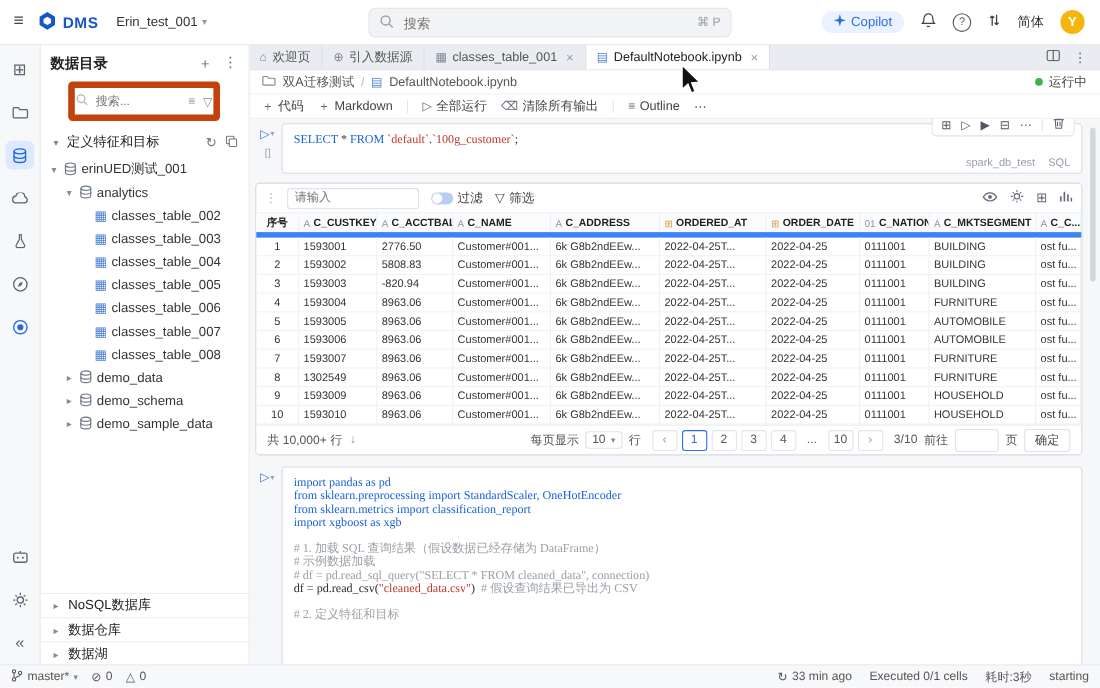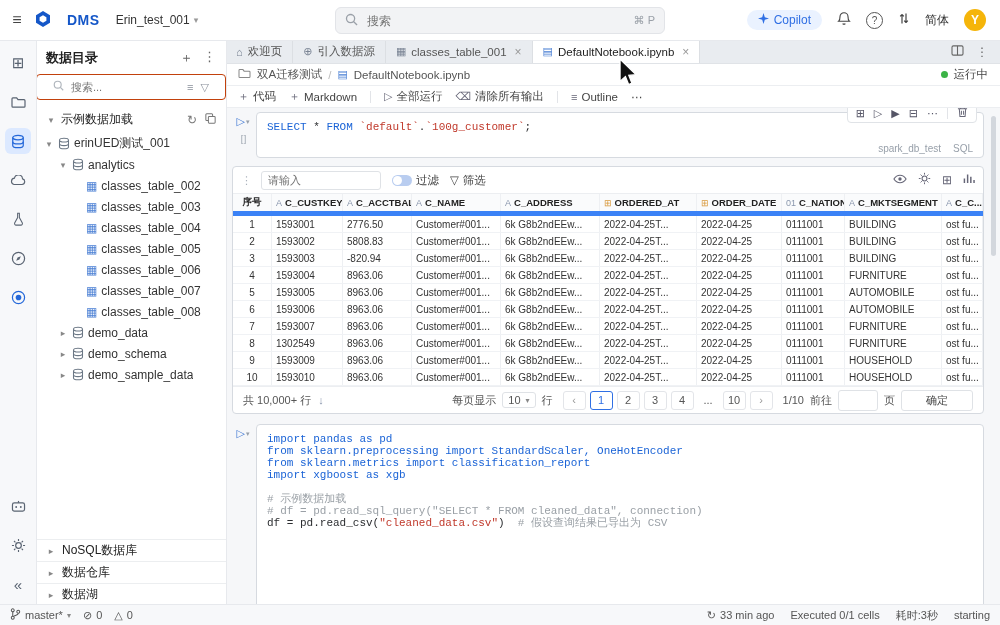--- a/index.html
+++ b/index.html
@@ -2,21 +2,21 @@
 <html><head>
 <meta charset="utf-8">
 <style>
   html,body{margin:0;padding:0}
   body{width:1000px;height:625px;position:relative;overflow:hidden;background:#fff;
        font-family:"Liberation Sans",sans-serif;font-size:12px;color:#333}
   
   .topbar{position:absolute;top:0;left:0;right:0;height:40px;background:#fff;border-bottom:1px solid #e7e9ed;
           display:flex;align-items:center;z-index:6}
   .hamburger{width:34px;text-align:center;font-size:16px;color:#444;cursor:pointer}
-  .logo{display:flex;align-items:center;gap:15px;margin-right:16px}
+  .logo{display:flex;align-items:center;gap:5px;margin-right:16px}
   .logo .logotext{color:#1557c8;font-weight:bold;font-size:14px;letter-spacing:.5px}
   .workspace{display:flex;align-items:center;gap:4px;color:#333}
   .workspace .dd{color:#999;font-size:9px}
   .searchbox{position:absolute;left:50%;transform:translateX(-50%);top:7px;width:310px;height:25px;
              background:#f2f3f5;border:1px solid #e2e4e8;border-radius:6px;display:flex;align-items:center;
              padding:0 9px;gap:7px}
   .searchbox input{flex:1;border:none;background:transparent;outline:none;font-size:12px;color:#333;
                    font-family:"Liberation Sans",sans-serif}
   .shortcut{color:#9aa0a8;font-size:11px;white-space:nowrap}
   .topright{margin-left:auto;display:flex;align-items:center;gap:15px;padding-right:14px}
@@ -37,22 +37,22 @@
         display:flex;flex-direction:column;align-items:center;padding:10px 0 8px;gap:13px;z-index:5}
   .ricon{width:26px;height:26px;display:flex;align-items:center;justify-content:center;color:#5a6472;
          font-size:15px;border-radius:6px;cursor:pointer}
   .ricon.active{background:#dce9ff}
   .rail .railspacer{flex:1}
   
   .sidebar{position:absolute;left:36px;top:40px;bottom:20px;width:190px;background:#fff;
            border-right:1px solid #e7e9ed;display:flex;flex-direction:column;z-index:4}
   .sbhead{display:flex;align-items:center;padding:9px 10px 7px;font-weight:bold;font-size:13px;color:#222}
   .sbhead .hicons{margin-left:auto;display:flex;gap:10px;color:#666;font-weight:normal;font-size:13px}
-  .sbsearch{margin:0 0 8px;height:24px;border:1px solid #c2410c;border-radius:4px;display:flex;
-            align-items:center;padding:0 16px;gap:5px}
+  .sbsearch{margin:0 26px 8px;height:24px;border:6px solid #c2410c;border-radius:4px;display:flex;
+            align-items:center;padding:0 1px;gap:5px}
   .sbsearch input{width:66px;border:none;outline:none;font-size:11px;font-family:"Liberation Sans",sans-serif}
   .sbsearch .sicons{margin-left:auto;display:flex;gap:7px;color:#8a909a;font-size:11px}
   .sbsection{display:flex;align-items:center;padding:3px 10px 5px;color:#222;gap:5px}
   .sbsection .secicons{margin-left:auto;display:flex;gap:8px;color:#777;font-size:12px;align-items:center}
   .texpand{width:10px;color:#888;font-size:9px;text-align:center;flex:0 0 auto}
   .tree{flex:1;overflow:hidden}
   .treerow{display:flex;align-items:center;height:21px;gap:4px;white-space:nowrap;cursor:pointer}
   .ticon{display:flex;align-items:center;flex:0 0 auto}
   .ticon.tbl{color:#4a7fd4;font-size:12px}
   .tlabel{overflow:hidden;text-overflow:ellipsis}
@@ -81,21 +81,21 @@
   .nbticon{color:#667;font-size:11px}
   
   .canvas{flex:1;position:relative;overflow:hidden;padding:2px 16px 0 4px}
   .cellrow{display:flex;margin-top:2px}
   .gutter{width:26px;display:flex;flex-direction:column;align-items:center;gap:6px;padding-top:3px;flex:0 0 auto}
   .runbtn{font-size:11px;color:#3a73d2;display:flex;align-items:center;gap:1px;cursor:pointer}
   .runbtn .dd{font-size:7px;color:#98a0aa}
   .gbracket{color:#9aa3ad;font-size:9px;letter-spacing:-1px}
   .cell{flex:1;background:#fff;border:1px solid #d6dae0;border-radius:4px;position:relative}
   .sqlcell{height:44px}
-  .code{padding:8px 10px 0;font-family:Liberation Mono, monospace;font-size:11px;line-height:12px;cursor:text}
+  .code{padding:8px 10px 0;font-family:Liberation Serif, serif;font-size:11px;line-height:12px;cursor:text}
   .cline{white-space:pre;height:12px}
   .c-k{color:#1a63d6}.c-s{color:#c0392b}.c-c{color:#9aa0a6}.c-p{color:#2b2d30}
   .engine{position:absolute;right:10px;bottom:3px;font-size:10px;color:#98a0aa;display:flex;gap:12px}
   .celltools{position:absolute;top:-10px;right:6px;background:#fff;border:1px solid #e0e3e7;border-radius:4px;
              display:flex;gap:9px;padding:2px 8px;font-size:11px;color:#556;align-items:center;z-index:3}
   .celltools .ctsep{width:1px;height:11px;background:#e2e4e8}
   
   .results{background:#fff;border:1px solid #d6dae0;border-radius:4px;margin:8px 0 0 2px}
   .rtoolbar{height:26px;display:flex;align-items:center;padding:0 8px;gap:11px;border-bottom:1px solid #eceef1}
   .rgrip{color:#aab1bb;font-size:11px;letter-spacing:-2px}
@@ -123,21 +123,21 @@
   .psel{border:1px solid #dfe2e6;border-radius:3px;padding:1px 5px;display:flex;gap:5px;align-items:center;
         background:#fff;cursor:pointer}
   .psel .dd{font-size:8px;color:#888}
   .pager{display:flex;gap:4px;align-items:center;margin:0 4px}
   .pbtn{min-width:17px;height:17px;border:1px solid #e3e5e9;border-radius:3px;display:flex;align-items:center;
         justify-content:center;color:#555;padding:0 2px;background:#fff;cursor:pointer}
   .pbtn.cur{border-color:#2f6fe4;color:#2f6fe4}
   .pbtn.ellipsis{border:none}
   .pbtn.nav{border:1px solid #e3e5e9;color:#999}
   .gotoinput{width:34px;height:17px;border:1px solid #dfe2e6;border-radius:3px;outline:none}
-  .confirmbtn{border:1px solid #dfe2e6;border-radius:3px;padding:2px 24px;background:#fff;cursor:pointer;color:#444}
+  .confirmbtn{border:1px solid #dfe2e6;border-radius:3px;padding:2px 9px;background:#fff;cursor:pointer;color:#444}
   .pycellrow{margin-top:10px}
   .pycell{min-height:230px}
   .scrollthumb{position:absolute;right:4px;top:8px;width:5px;height:140px;background:#d3d7dd;border-radius:3px}
   .cursor{position:absolute;left:618px;top:58px;z-index:50;pointer-events:none}
 </style>
 </head>
 <body>
 
 <div class="topbar">
   <div class="hamburger">≡</div>
@@ -248,21 +248,21 @@
           <path d="M9.4 9.4L13 13" stroke="#b0b6bd" stroke-width="1.5"></path>
         </svg></span>
     <input placeholder="搜索..." style="">
     <span class="sicons">
       <span>≡</span>
       <span>▽</span>
     </span>
   </div>
   <div class="sbsection">
     <span class="texpand">▾</span>
-    <span>示例数据加载</span>
+    <span>定义特征和目标</span>
     <span class="secicons">
       <span>↻</span>
       <span><svg width="11" height="11" viewBox="0 0 13 13">
             <rect x="4" y="4" width="8" height="8" rx="1" fill="none" stroke="#777" stroke-width="1.2"></rect>
             <path d="M9 4V2a1 1 0 0 0-1-1H2a1 1 0 0 0-1 1v6a1 1 0 0 0 1 1h2" fill="none" stroke="#777" stroke-width="1.2"></path>
           </svg></span>
     </span>
   </div>
   <div class="tree" id="tree">
       <div class="treerow" style="padding-left: 8px;">
@@ -678,21 +678,21 @@
           <span class="pager" id="pager">
               <span class="pbtn nav">‹</span>
               <span class="pbtn cur">1</span>
               <span class="pbtn">2</span>
               <span class="pbtn">3</span>
               <span class="pbtn">4</span>
               <span class="pbtn ellipsis">...</span>
               <span class="pbtn">10</span>
               <span class="pbtn nav">›</span>
             </span>
-          <span>1/10</span>
+          <span>3/10</span>
           <span>前往</span>
           <input class="gotoinput" style="">
           <span>页</span>
           <span class="confirmbtn">确定</span>
         </div>
       </div>
     </div>
 
     <div class="cellrow pycellrow">
       <div class="gutter">
@@ -701,24 +701,26 @@
             <span class="dd">▾</span>
           </span>
       </div>
       <div class="cell pycell">
         <div class="code" id="py-code">
             <div class="cline"><span class="c-k">import pandas as pd</span></div>
             <div class="cline"><span class="c-k">from sklearn.preprocessing import StandardScaler, OneHotEncoder</span></div>
             <div class="cline"><span class="c-k">from sklearn.metrics import classification_report</span></div>
             <div class="cline"><span class="c-k">import xgboost as xgb</span></div>
             <div class="cline">&nbsp;</div>
+            <div class="cline"><span class="c-c"># 1. 加载 SQL 查询结果（假设数据已经存储为 DataFrame）</span></div>
             <div class="cline"><span class="c-c"># 示例数据加载</span></div>
             <div class="cline"><span class="c-c"># df = pd.read_sql_query("SELECT * FROM cleaned_data", connection)</span></div>
             <div class="cline"><span class="c-p">df = pd.read_csv(</span><span class="c-s">"cleaned_data.csv"</span><span class="c-p">)  </span><span class="c-c"># 假设查询结果已导出为 CSV</span></div>
             <div class="cline">&nbsp;</div>
+            <div class="cline"><span class="c-c"># 2. 定义特征和目标</span></div>
           </div>
       </div>
     </div>
 
     <div class="scrollthumb"></div>
   </div>
 </div>
 
 <div class="statusbar">
   <span class="sbitem">

